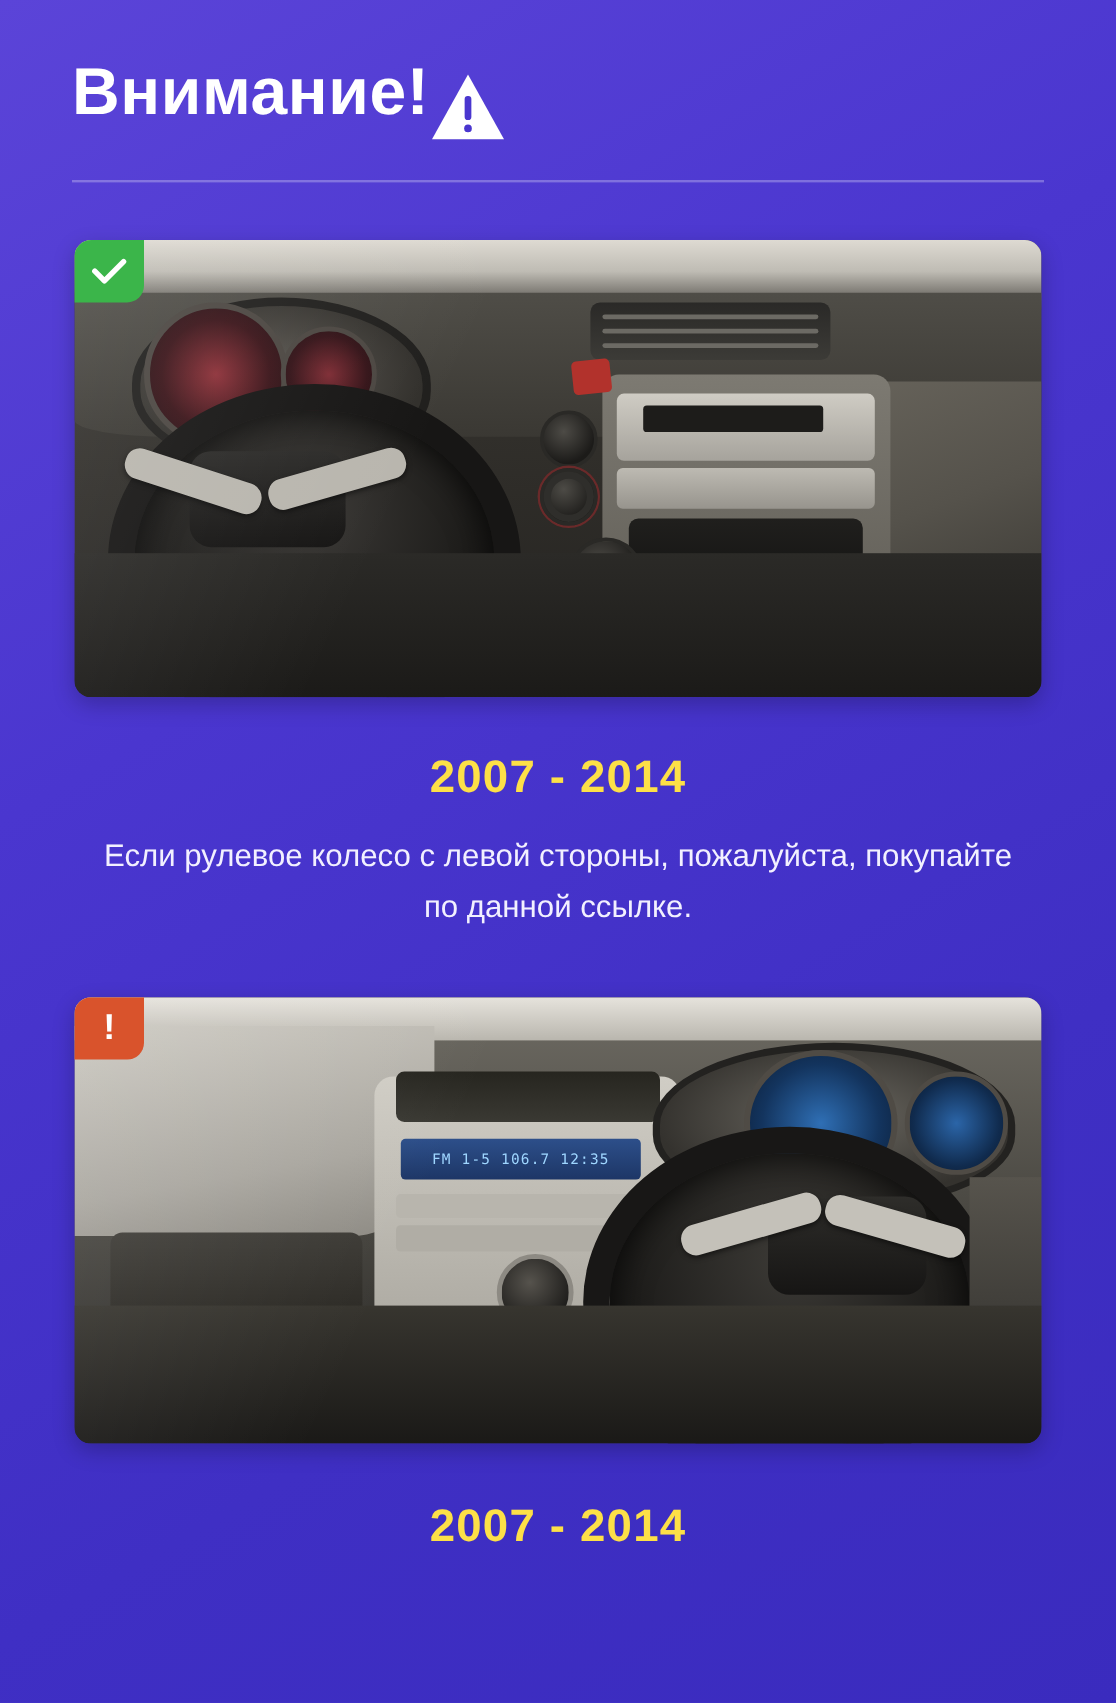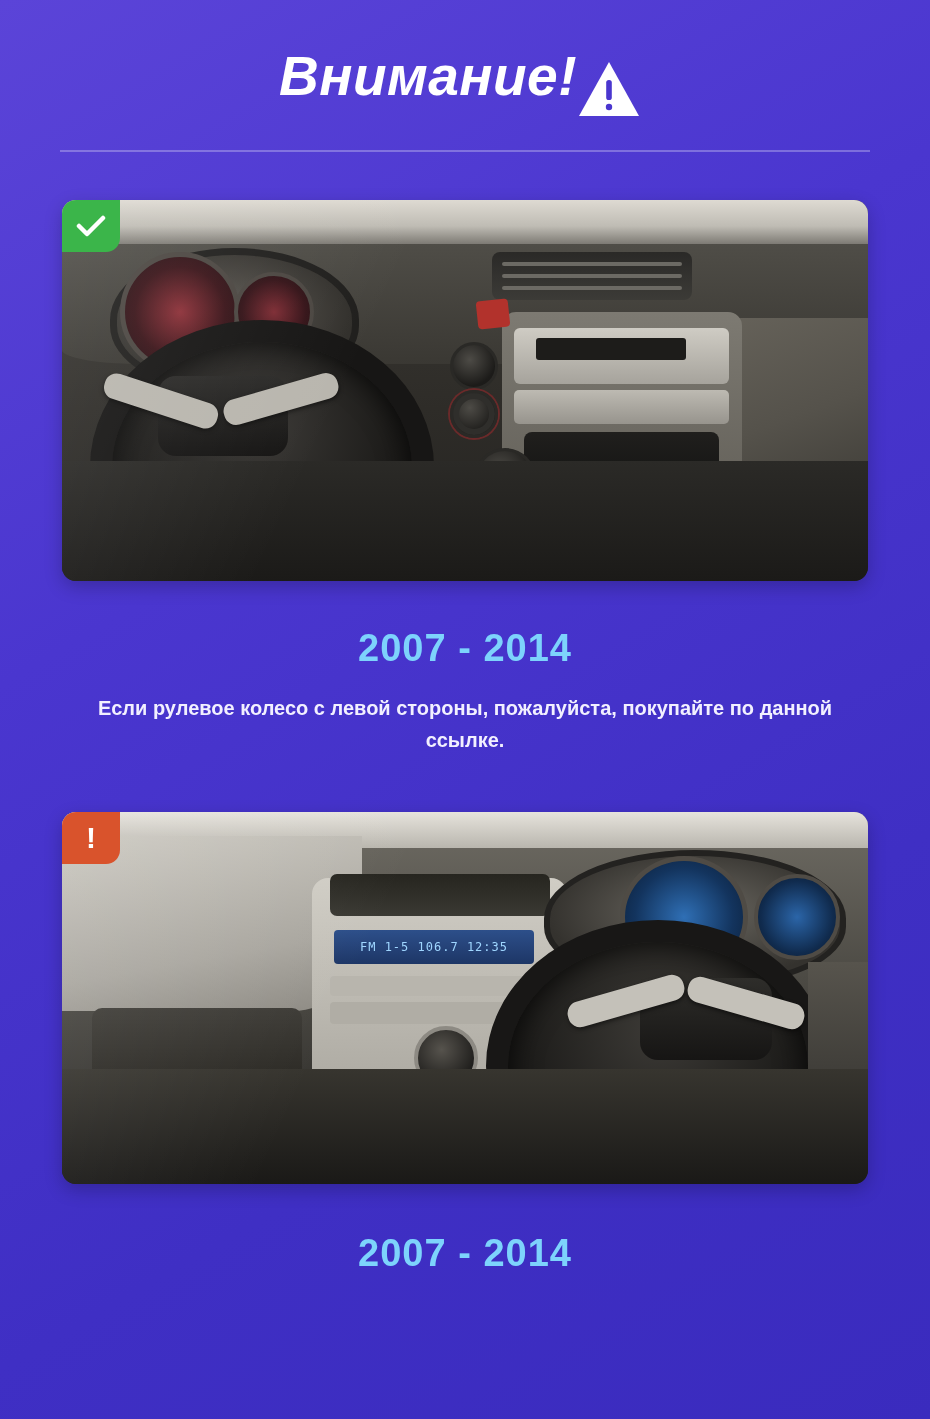--- a/index.html
+++ b/index.html
@@ -16,22 +16,21 @@
     position: relative;
     color: #ffffff;
   }
 
   
   .header {
     position: relative;
     padding: 48px 60px 0 60px;
     display: flex;
     align-items: flex-start;
-    justify-content: center;
-    font-style: italic;
+    justify-content: flex-start;
   }
   .header-title {
     font-size: 55px;
     font-weight: bold;
     letter-spacing: 0.5px;
     line-height: 1.05;
     color: #ffffff;
     margin: 0;
   }
   .warn-triangle {
@@ -85,28 +84,28 @@
   
   .caption {
     text-align: center;
     padding: 0 70px;
   }
   .caption-year {
     font-size: 38px;
     font-weight: bold;
     letter-spacing: 1px;
     margin-top: 46px;
-    color: #7dd3fc;
+    color: #fde047;
   }
   .caption-text {
-    font-size: 20px;
+    font-size: 26px;
     line-height: 1.62;
     margin-top: 22px;
     color: #f2f0ff;
-    font-weight: 700;
+    font-weight: 400;
   }
   .caption-2 .caption-year { margin-top: 48px; }
   .caption-2 .caption-text { margin-top: 22px; }
 
   
   .photo {
     position: absolute;
     inset: 0;
     overflow: hidden;
   }

